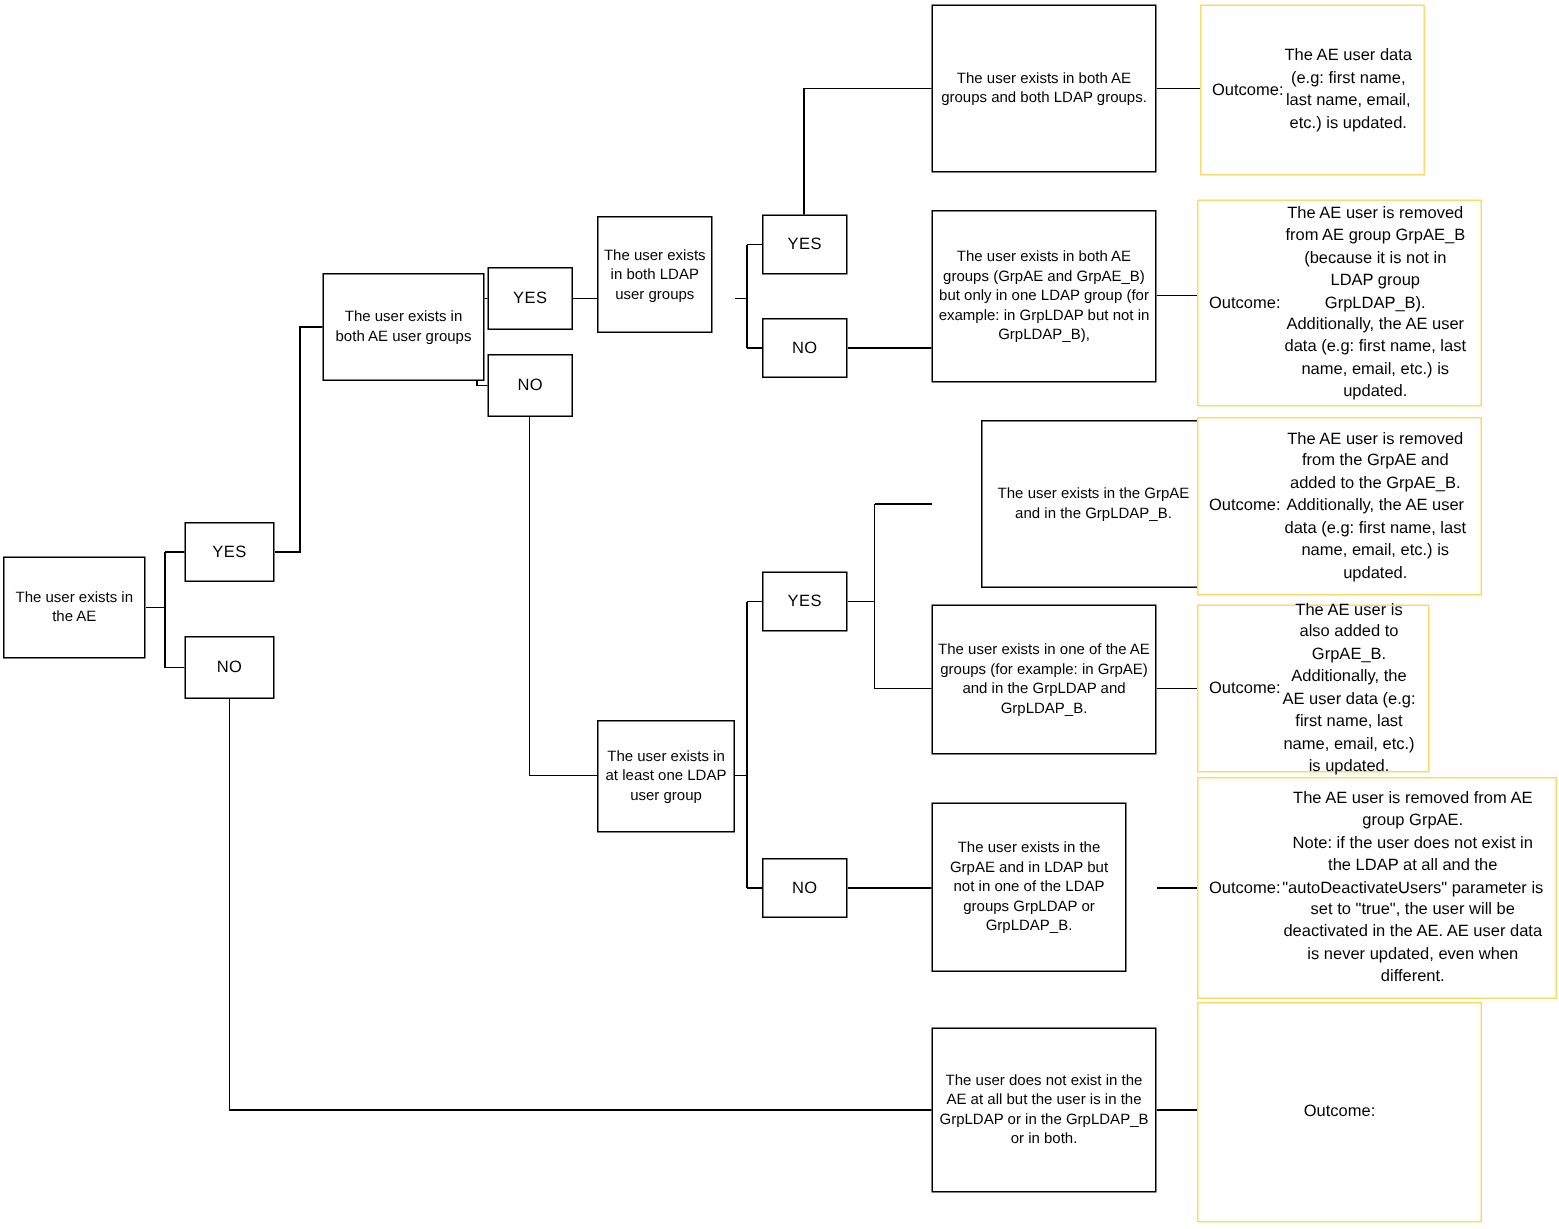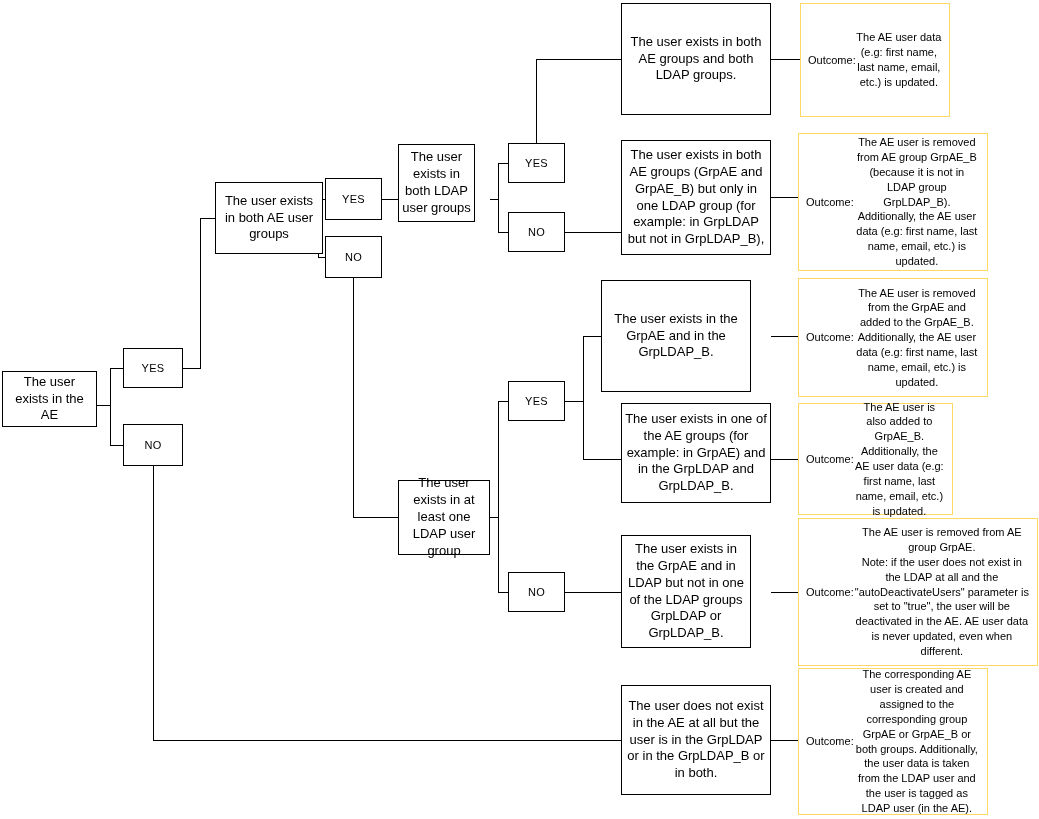--- a/index.html
+++ b/index.html
@@ -3,21 +3,21 @@
 <meta charset="utf-8">
 <style>
   * { box-sizing: border-box; }
   html, body { margin: 0; padding: 0; background: #ffffff; }
   body { font-family: "Liberation Sans", sans-serif; color: #000; }
   .canvas { position: relative; width: 1039px; height: 819px; background: #fff; overflow: hidden; }
   .wires { position: absolute; left: 0; top: 0; width: 1039px; height: 819px; }
   .node, .branch {
     position: absolute; border: 1px solid #000; background: #fff;
     display: flex; align-items: center; justify-content: center;
-    text-align: center; font-size: 13px; line-height: 1.3; padding: 3px;
+    text-align: center; font-size: 10px; line-height: 1.3; padding: 3px;
   }
   .branch { font-size: 11px; letter-spacing: .3px; }
   .outcome {
     position: absolute; border: 1px solid var(--outcome-border, #ffd966); background: #fff;
     display: flex; flex-direction: row; align-items: center; justify-content: center;
     text-align: center; font-size: 11px; line-height: 1.35; padding: 4px 7px;
   }
   .outcome-body { white-space: pre-line; }
 </style>
 </head>
@@ -39,21 +39,21 @@
     <path d="M771 197 H798"></path>
     <path d="M490 517 H498 M498 401 V592 M498 401 H508 M498 592 H508"></path>
     <path d="M565 401 H583 M583 336 V459 M583 336 H621 M583 459 H621"></path>
     <path d="M565 592 H621"></path>
     <path d="M771 336 H798"></path>
     <path d="M771 459 H798"></path>
     <path d="M771 592 H798"></path>
     <path d="M771 740 H798"></path>
   </svg>
 
-  <div class="node" style="left:2px; top:371px; width:95px; height:56px;">The user exists in the AE</div>
+  <div class="node" style="left:2px; top:371px; width:95px; height:68px;">The user exists in the AE</div>
 
   <div class="branch" style="left:123px; top:348px; width:60px; height:40px;">YES</div>
   <div class="branch" style="left:123px; top:424px; width:60px; height:42px;">NO</div>
 
   <div class="node" style="left:215px; top:182px; width:108px; height:72px;">The user exists in both AE user groups</div>
 
   <div class="branch" style="left:325px; top:178px; width:57px; height:42px;">YES</div>
   <div class="branch" style="left:325px; top:236px; width:57px; height:42px;">NO</div>
 
   <div class="node" style="left:398px; top:144px; width:77px; height:78px;">The user exists in both LDAP user groups</div>
@@ -63,21 +63,21 @@
 
   <div class="node" style="left:621px; top:3px; width:150px; height:112px;">The user exists in both AE groups and both LDAP groups.</div>
 
   <div class="node" style="left:621px; top:140px; width:150px; height:115px;">The user exists in both AE groups (GrpAE and GrpAE_B) but only in one LDAP group (for example: in GrpLDAP but not in GrpLDAP_B),</div>
 
   <div class="node" style="left:398px; top:480px; width:92px; height:75px;">The user exists in at least one LDAP user group</div>
 
   <div class="branch" style="left:508px; top:381px; width:57px; height:40px;">YES</div>
   <div class="branch" style="left:508px; top:572px; width:57px; height:40px;">NO</div>
 
-  <div class="node" style="left:601px; top:280px; width:150px; height:112px;">The user exists in the GrpAE and in the GrpLDAP_B.</div>
+  <div class="node" style="left:654px; top:280px; width:150px; height:112px;">The user exists in the GrpAE and in the GrpLDAP_B.</div>
 
   <div class="node" style="left:621px; top:403px; width:150px; height:100px;">The user exists in one of the AE groups (for example: in GrpAE) and in the GrpLDAP and GrpLDAP_B.</div>
 
   <div class="node" style="left:621px; top:535px; width:130px; height:113px;">The user exists in the GrpAE and in LDAP but not in one of the LDAP groups GrpLDAP or GrpLDAP_B.</div>
 
   <div class="node" style="left:621px; top:685px; width:150px; height:110px;">The user does not exist in the AE at all but the user is in the GrpLDAP or in the GrpLDAP_B or in both.</div>
 
   <div class="outcome" style="left:800px; top:3px; width:150px; height:114px;">
     <div>Outcome:</div>
     <div class="outcome-body">The AE user data (e.g: first name, last name, email, etc.) is updated.</div>
@@ -99,16 +99,15 @@
   </div>
 
   <div class="outcome" style="left:798px; top:518px; width:240px; height:148px;">
     <div>Outcome:</div>
     <div class="outcome-body">The AE user is removed from AE group GrpAE.
 Note: if the user does not exist in the LDAP at all and the "autoDeactivateUsers" parameter is set to "true", the user will be deactivated in the AE. AE user data is never updated, even when different.</div>
   </div>
 
   <div class="outcome" style="left:798px; top:668px; width:190px; height:147px;">
     <div>Outcome:</div>
-    <div class="outcome-body">The corresponding AE user is created and assigned to the corresponding group GrpAE or GrpAE_B or both groups. Additionally, the user data is taken from the LDAP user and the user is tagged as LDAP user (in the AE).</div>
   </div>
 
 </div>
 
 </body></html>

